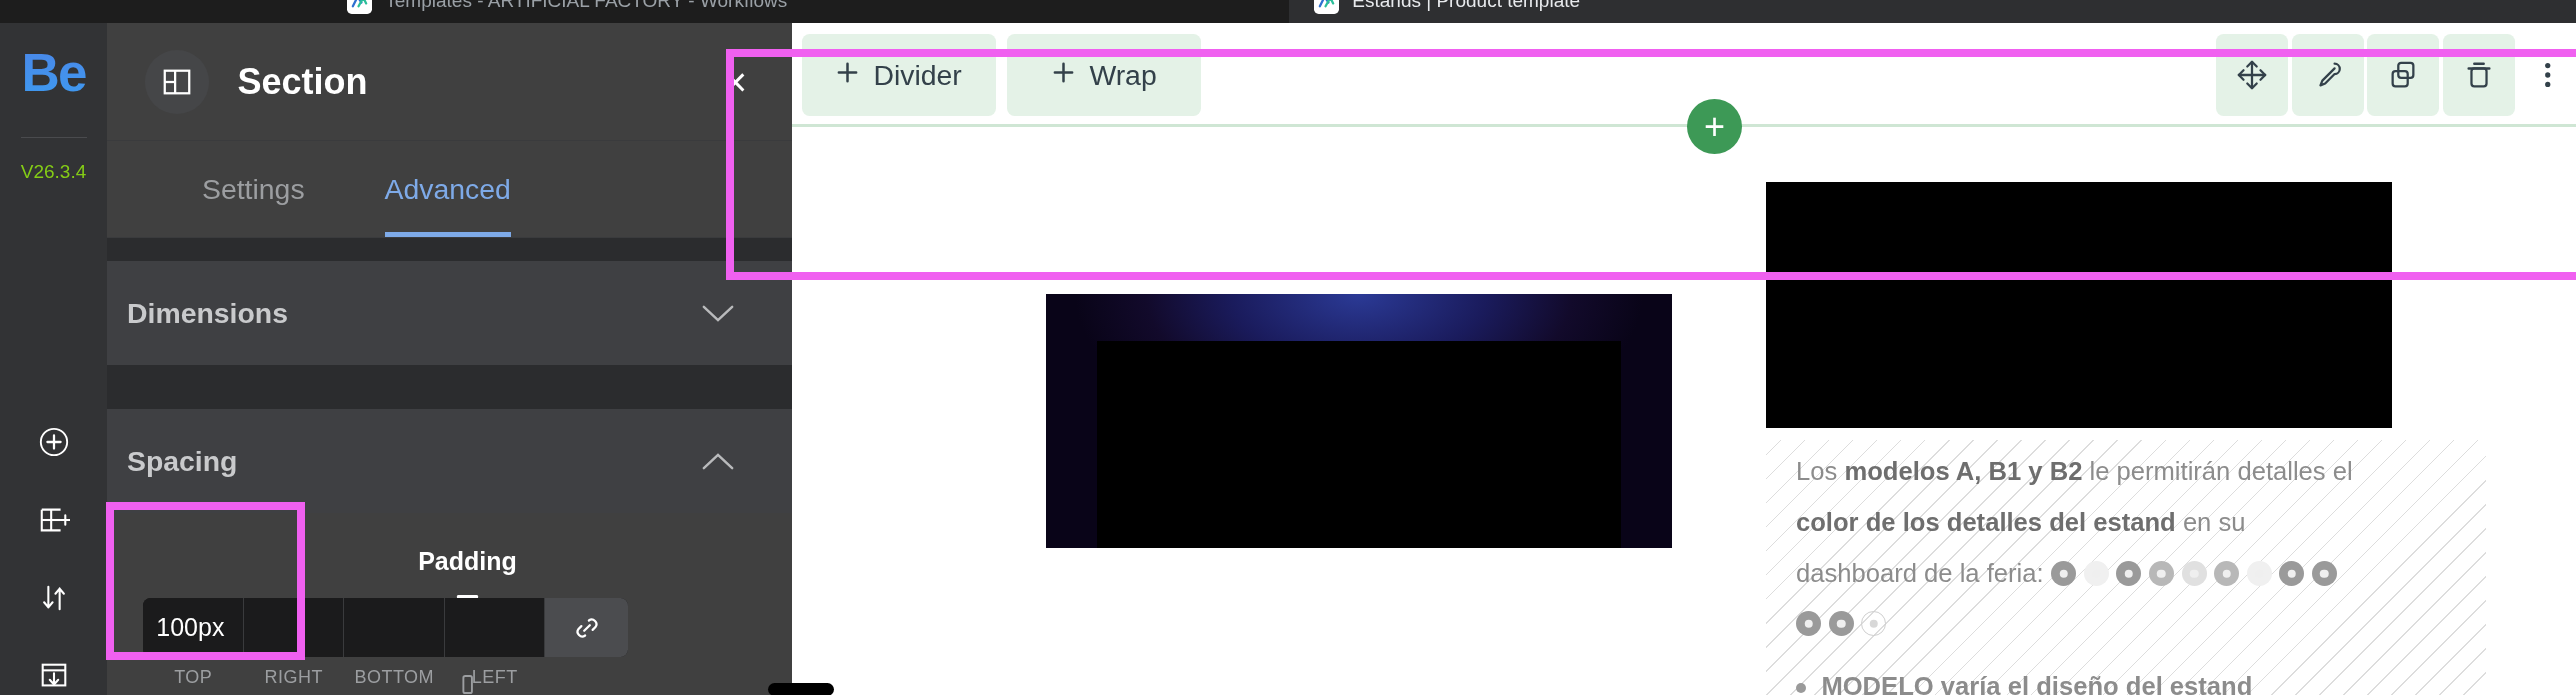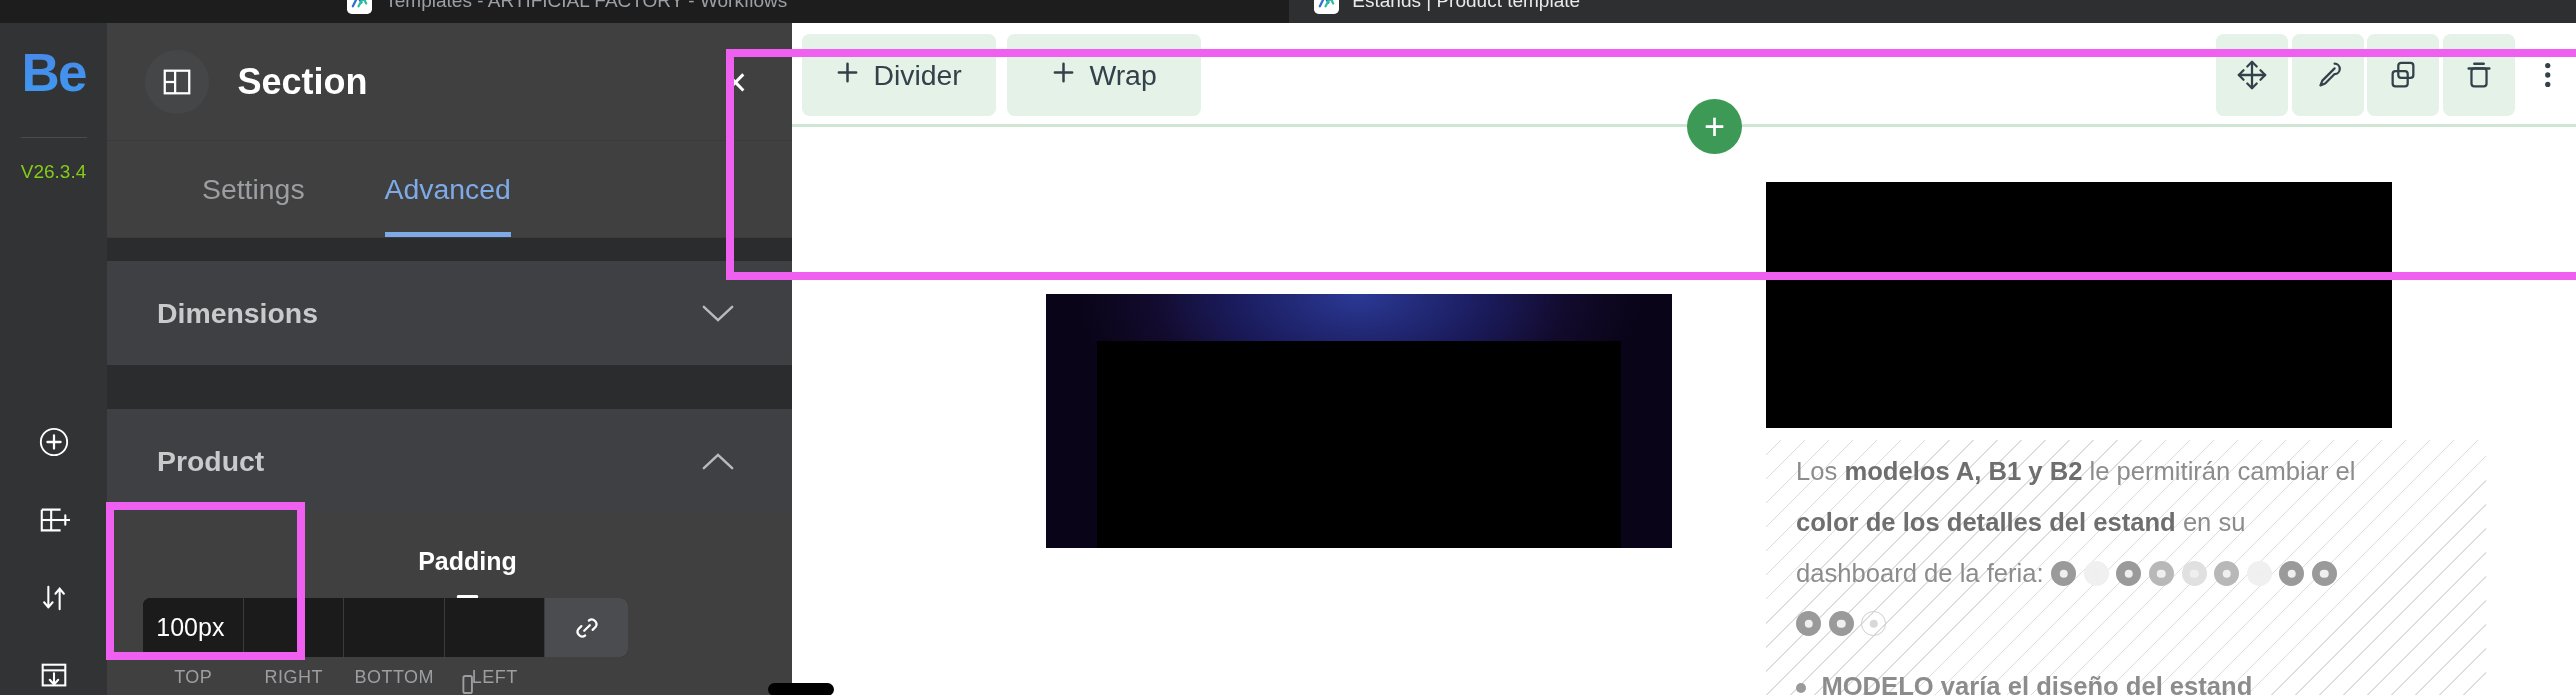--- a/index.html
+++ b/index.html
@@ -135,21 +135,21 @@
   .panel-tab.active::after {
     content: "";
     position: absolute; bottom: 0; left: 0; right: 0;
     height: 4.7px; background: #7eaae8;
   }
 
   .accordion-row {
     height: 104px;
     background: #3f4043;
     display: flex; align-items: center; justify-content: space-between;
-    padding: 0 57px 0 50px;
+    padding: 0 57px 0 20px;
     cursor: pointer;
   }
   .accordion-row .arow-label {
     font-size: 28.4px; color: #c9cacc; font-weight: bold;
   }
   .accordion-gap { height: 44px; background: #2b2c2e; }
   .accordion-gap.small { height: 23px; }
 
   .chev { display: block; }
 
@@ -432,21 +432,21 @@
       <span>
         <svg class="chev" width="34" height="21" viewBox="0 0 36 22">
           <path d="M3 4 L18 18 L33 4" stroke="#b9babc" stroke-width="2.6" fill="none" stroke-linecap="round"></path>
         </svg>
       </span>
     </div>
 
     <div class="accordion-gap"></div>
 
     <div class="accordion-row">
-      <span class="arow-label">Product</span>
+      <span class="arow-label">Spacing</span>
       <span>
         <svg class="chev" width="34" height="21" viewBox="0 0 36 22">
           <path d="M3 18 L18 4 L33 18" stroke="#b9babc" stroke-width="2.6" fill="none" stroke-linecap="round"></path>
         </svg>
       </span>
     </div>
 
     <div class="pad-block">
       <div class="pad-label-row">
         <span class="pad-label">Padding</span>
@@ -547,21 +547,21 @@
     </div>
 
     <div class="insert-line"></div>
     <div class="insert-plus">+</div>
 
     <div class="img-dark-gradient"></div>
     <div class="img-black"></div>
 
     <div class="copy-block">
       <div class="copy-line l1">
-        <span>Los </span><b>modelos A, B1 y B2</b><span> le permitirán cambiar el</span>
+        <span>Los </span><b>modelos A, B1 y B2</b><span> le permitirán detalles el</span>
       </div>
       <div class="copy-line l2">
         <b>color de los detalles del estand</b><span> en su</span>
       </div>
       <div class="copy-line l3">
         <span>dashboard de la feria:</span>
         <span class="dot-ico dk"></span>
         <span class="dot-ico vl"></span>
         <span class="dot-ico dk"></span>
         <span class="dot-ico"></span>

